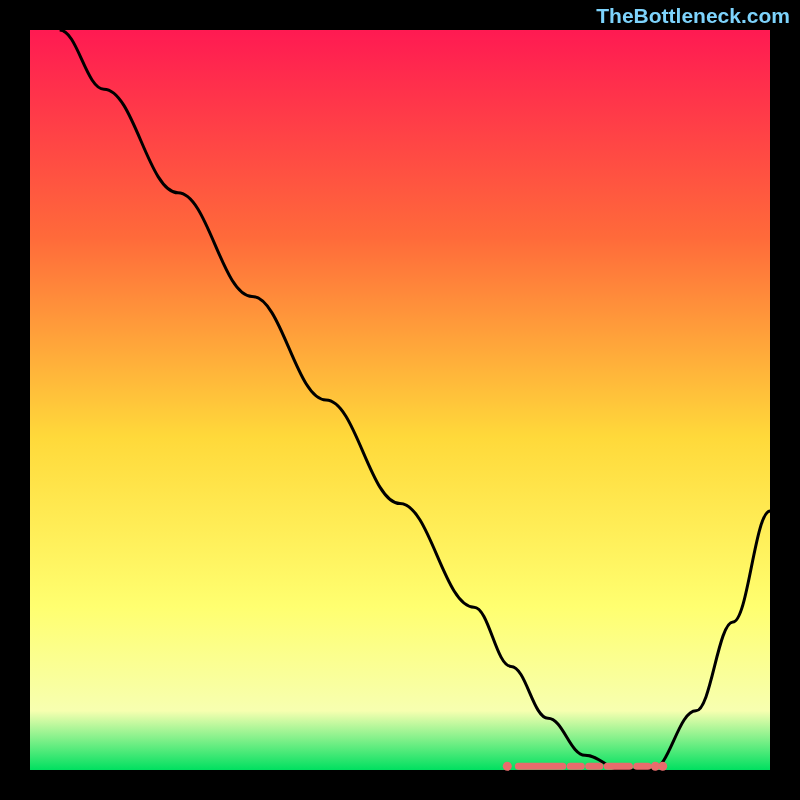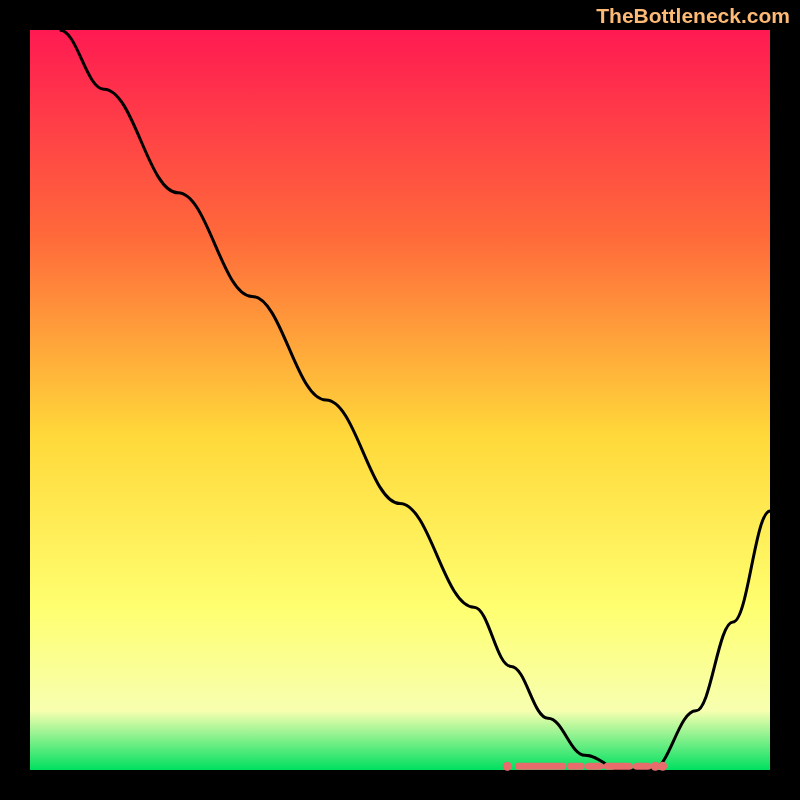--- a/index.html
+++ b/index.html
@@ -15,21 +15,21 @@
     position: absolute;
     top: 0;
     left: 0;
     width: 800px;
     height: 800px;
   }
   .watermark {
     position: absolute;
     top: 4px;
     right: 10px;
-    color: #fdba74;
+    color: #7dd3fc;
     font-family: Arial, sans-serif;
     font-size: 21px;
     font-weight: bold;
     z-index: 10;
   }
   svg {
     display: block;
   }
 </style>
 </head>

